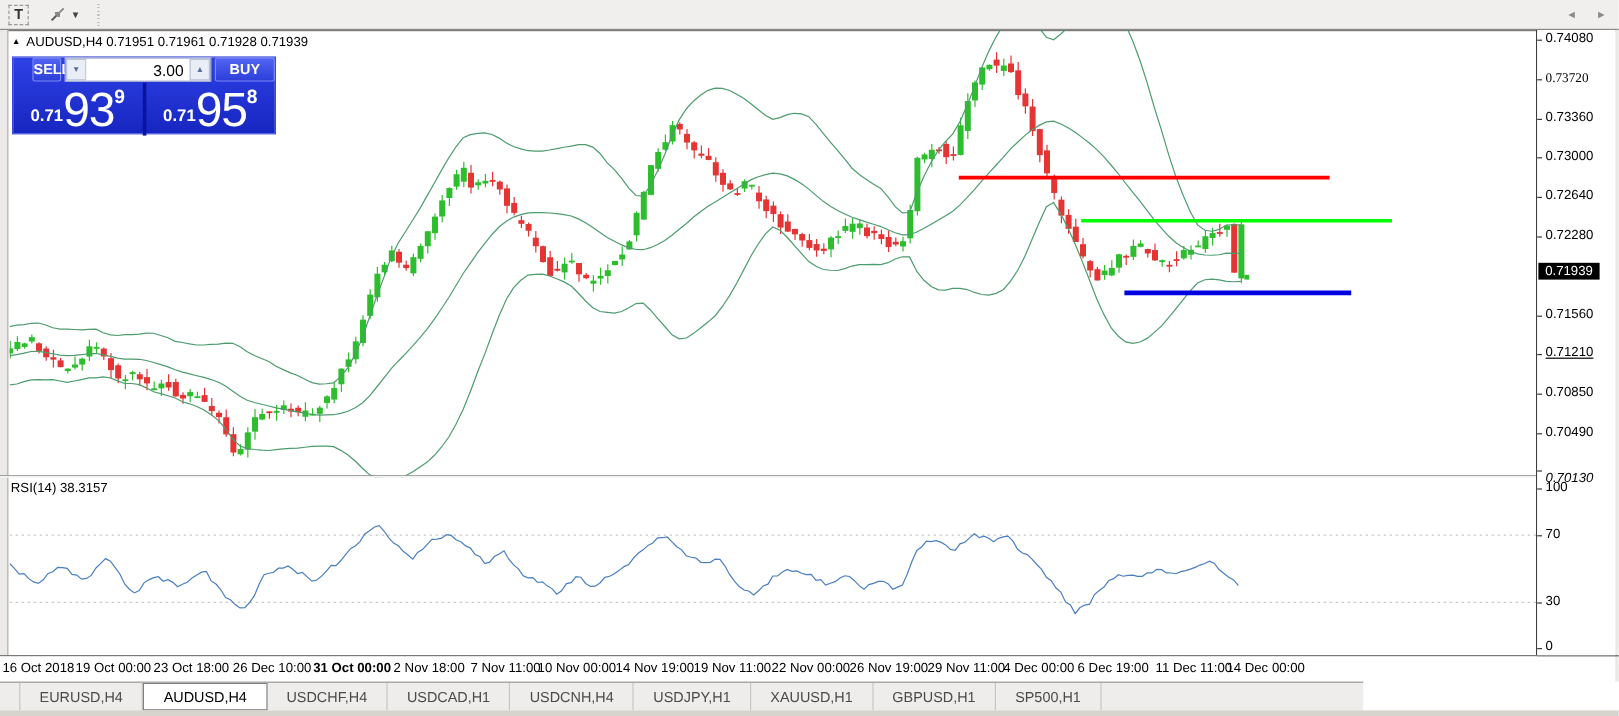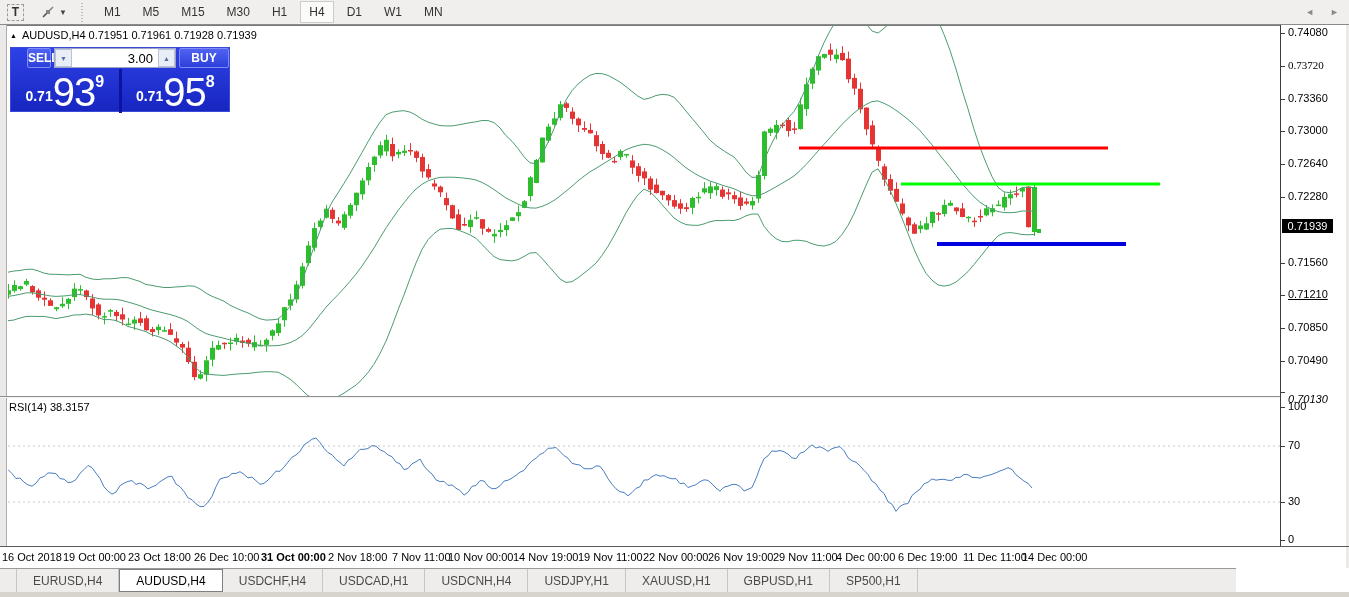--- a/index.html
+++ b/index.html
@@ -64,21 +64,21 @@
   .price-axis { position:absolute; left:1281px; top:25px; width:65px; height:521px; background:#fff; }
   .pa-label { position:absolute; left:7px; font-size:11px; color:#000; white-space:nowrap; }
   .pa-tick { position:absolute; left:0px; width:4px; height:1px; background:#3c3c3c; }
   .price-tag { position:absolute; left:1px; width:51px; height:14px; background:#000; color:#fff;
     font-size:11px; display:flex; align-items:center; justify-content:center; }
   .time-axis { position:absolute; left:0; top:547px; width:1281px; height:21px; background:#fff;padding-left:36px; }
   .ta-label { position:absolute; top:4px; font-size:11px; color:#000; white-space:nowrap; }
   .rsi-label { position:absolute; left:9px; top:401px; font-size:11px; color:#000; }
 
   
-  .tabbar { position:absolute; left:0; top:568px; width:1236px; height:24px;
+  .tabbar { position:absolute; left:0; top:568px; width:1136px; height:24px;
     background:#efedeb; border-top:1px solid #9a9a9a; display:flex; align-items:stretch;
     padding-left:16px; }
   .tab { display:flex; align-items:center; padding:0 16px; font-size:12px; color:#4a4a4a;
     border-right:1px solid #c9c6c2; cursor:default; }
   .tab:first-child { border-left:1px solid #c9c6c2; }
   .tab.active { background:#fff; border:1px solid #7f7f7f; color:#000; }
   .tab-scroll { position:absolute; right:10px; top:0; height:24px; display:flex;
     align-items:center; gap:16px; color:#8a8a8a; font-size:9px; }
   .bottom-strip { position:absolute; left:0; top:592px; width:1349px; height:5px; background:#d7d3cd; }
 </style>
@@ -92,31 +92,20 @@
       <span class="t-icon">T</span>
     </div>
     <div class="tool-btn arrows-wrap">
       <svg width="16" height="16" viewBox="0 0 16 16">
         <path d="M3 13 L9 7 M9 7 L9 10 M9 7 L6 7" stroke="#555" stroke-width="1.6" fill="none"></path>
         <path d="M13 3 L7 9 M7 9 L7 6 M7 9 L10 9" stroke="#888" stroke-width="1.6" fill="none"></path>
       </svg>
       <span class="caret">▼</span>
     </div>
     <div class="grip"></div>
-    <div id="tf-buttons" style="display:flex;">
-        <button class="tf-btn">M1</button>
-        <button class="tf-btn">M5</button>
-        <button class="tf-btn">M15</button>
-        <button class="tf-btn">M30</button>
-        <button class="tf-btn">H1</button>
-        <button class="tf-btn active">H4</button>
-        <button class="tf-btn">D1</button>
-        <button class="tf-btn">W1</button>
-        <button class="tf-btn">MN</button>
-      </div>
   </div>
 
   <div class="chart-border-top"></div>
   <div class="frame-left"></div>
   <div class="frame-right"></div>
 
   <svg id="main-svg" width="1273" height="373" viewBox="8 25 1273 373">
       <g>
         <line x1="8.5" y1="284.0" x2="8.5" y2="298.7" stroke="#2dbe2d" stroke-width="1"></line>
         <rect x="6" y="290.3" width="5" height="4.3" fill="#2dbe2d"></rect>

